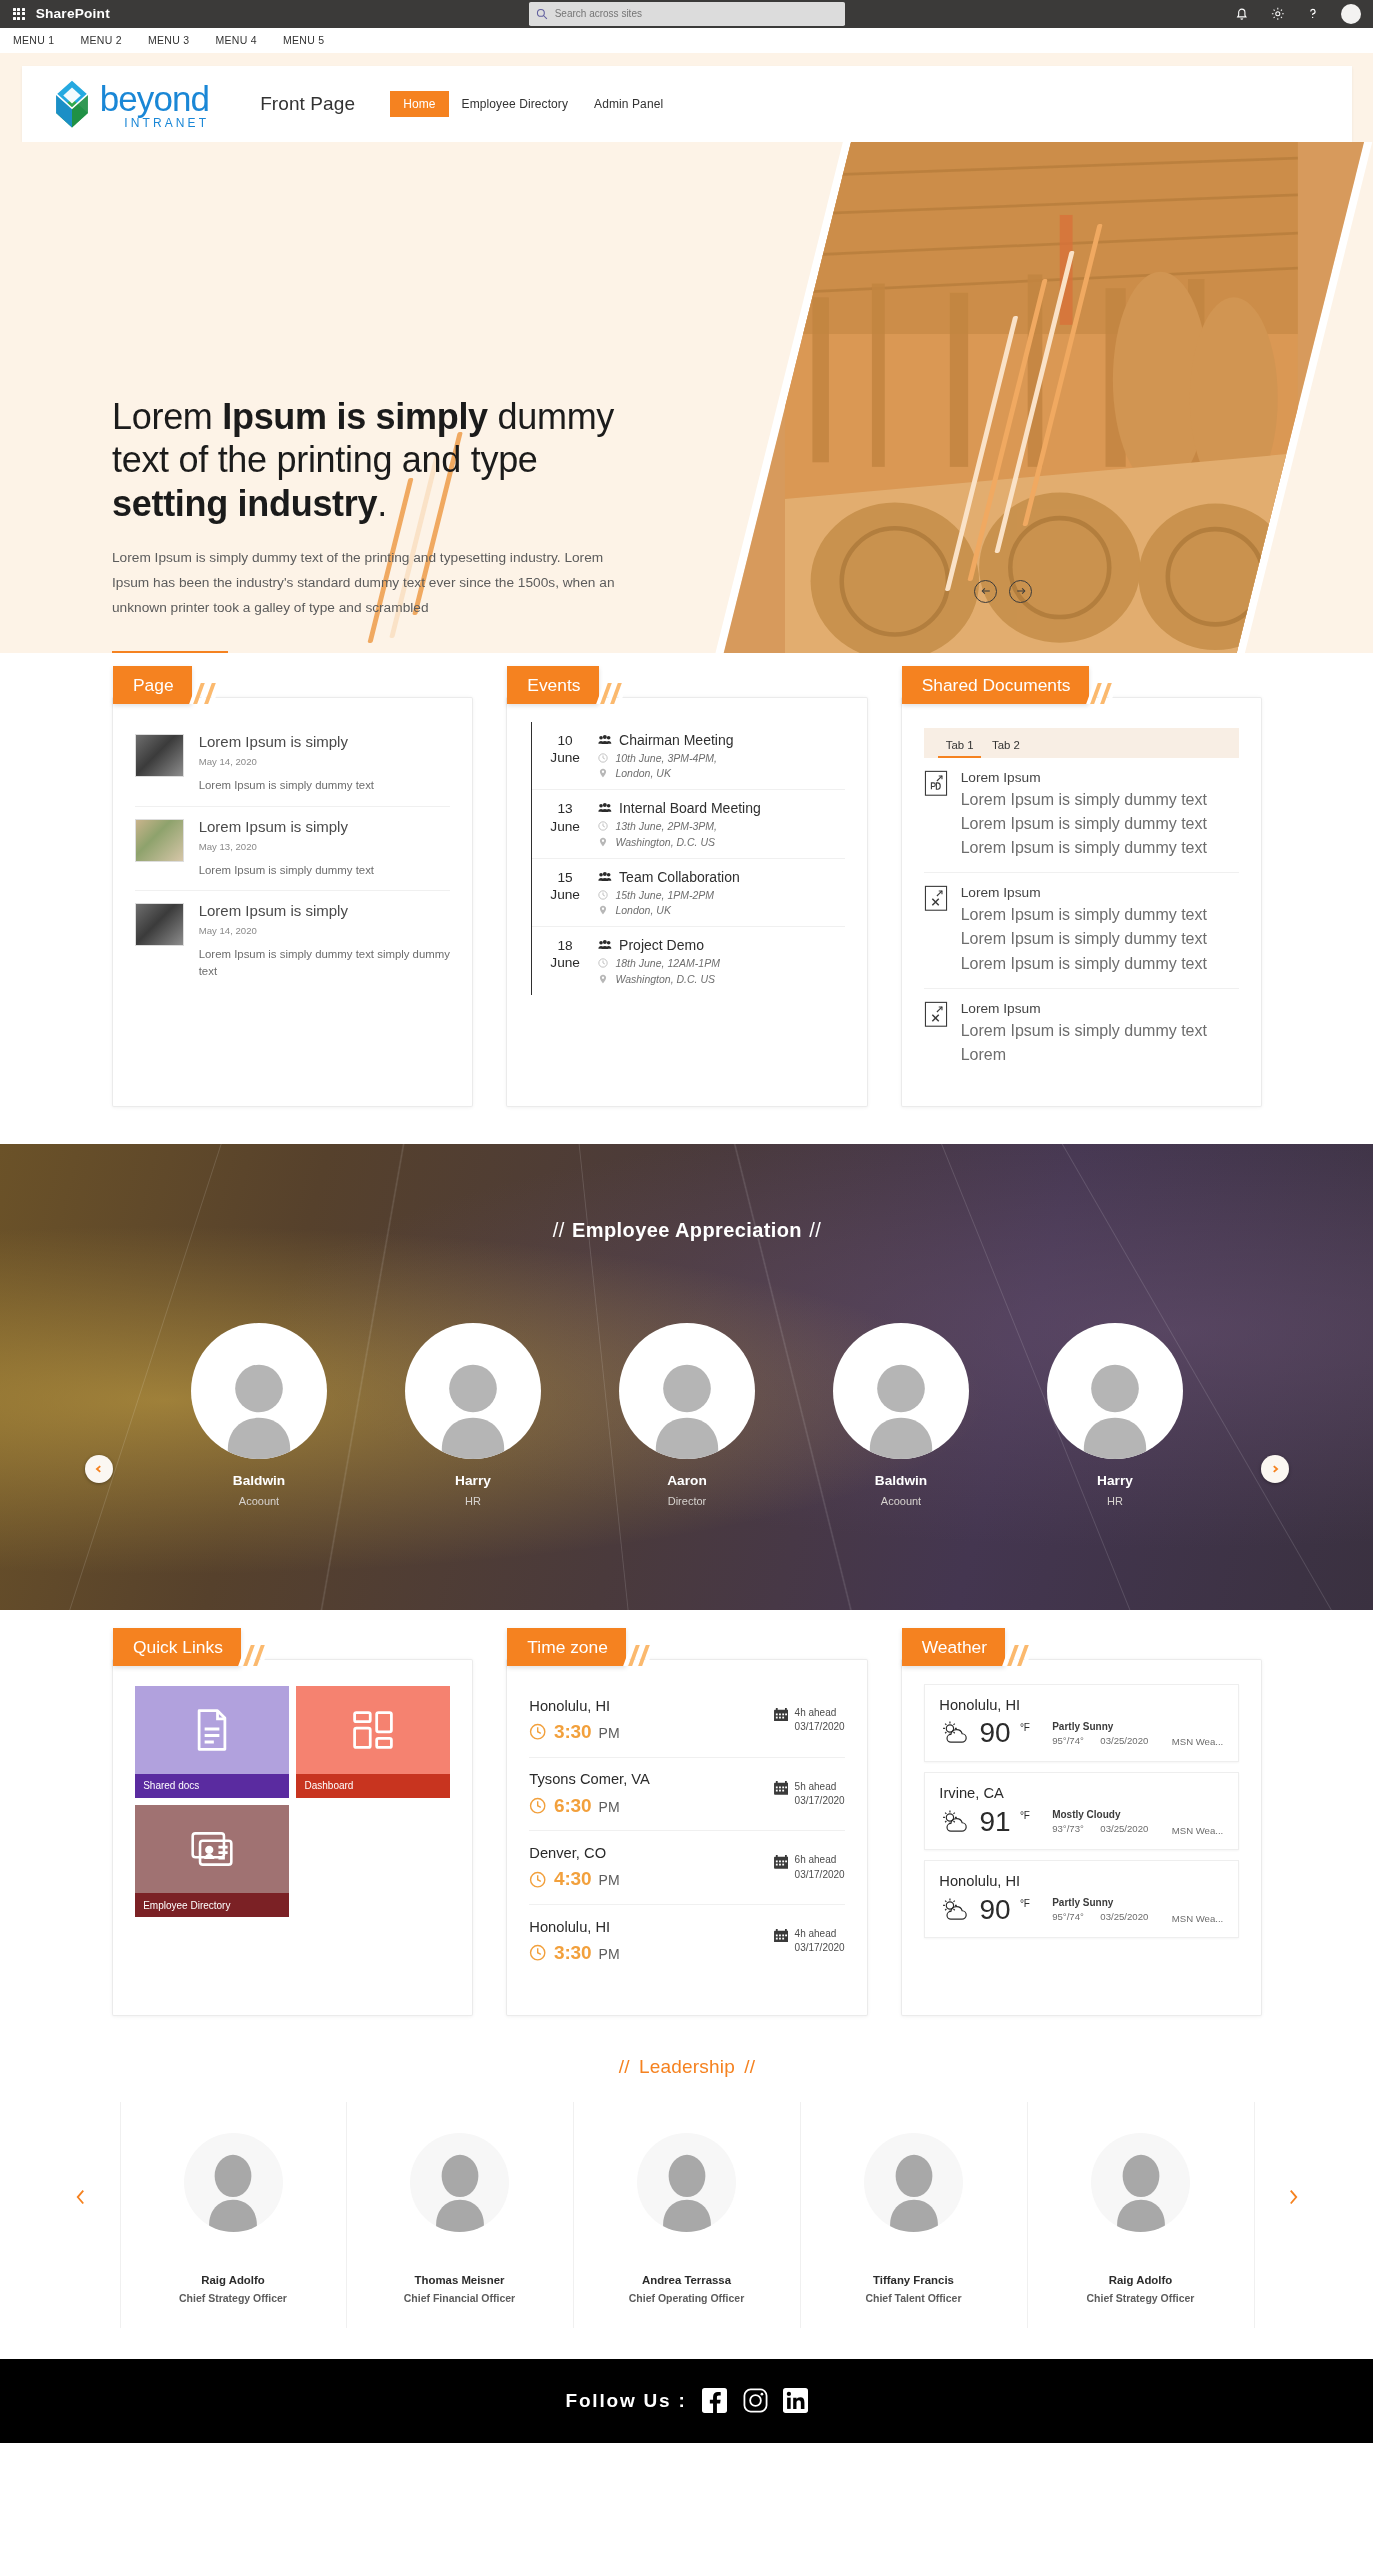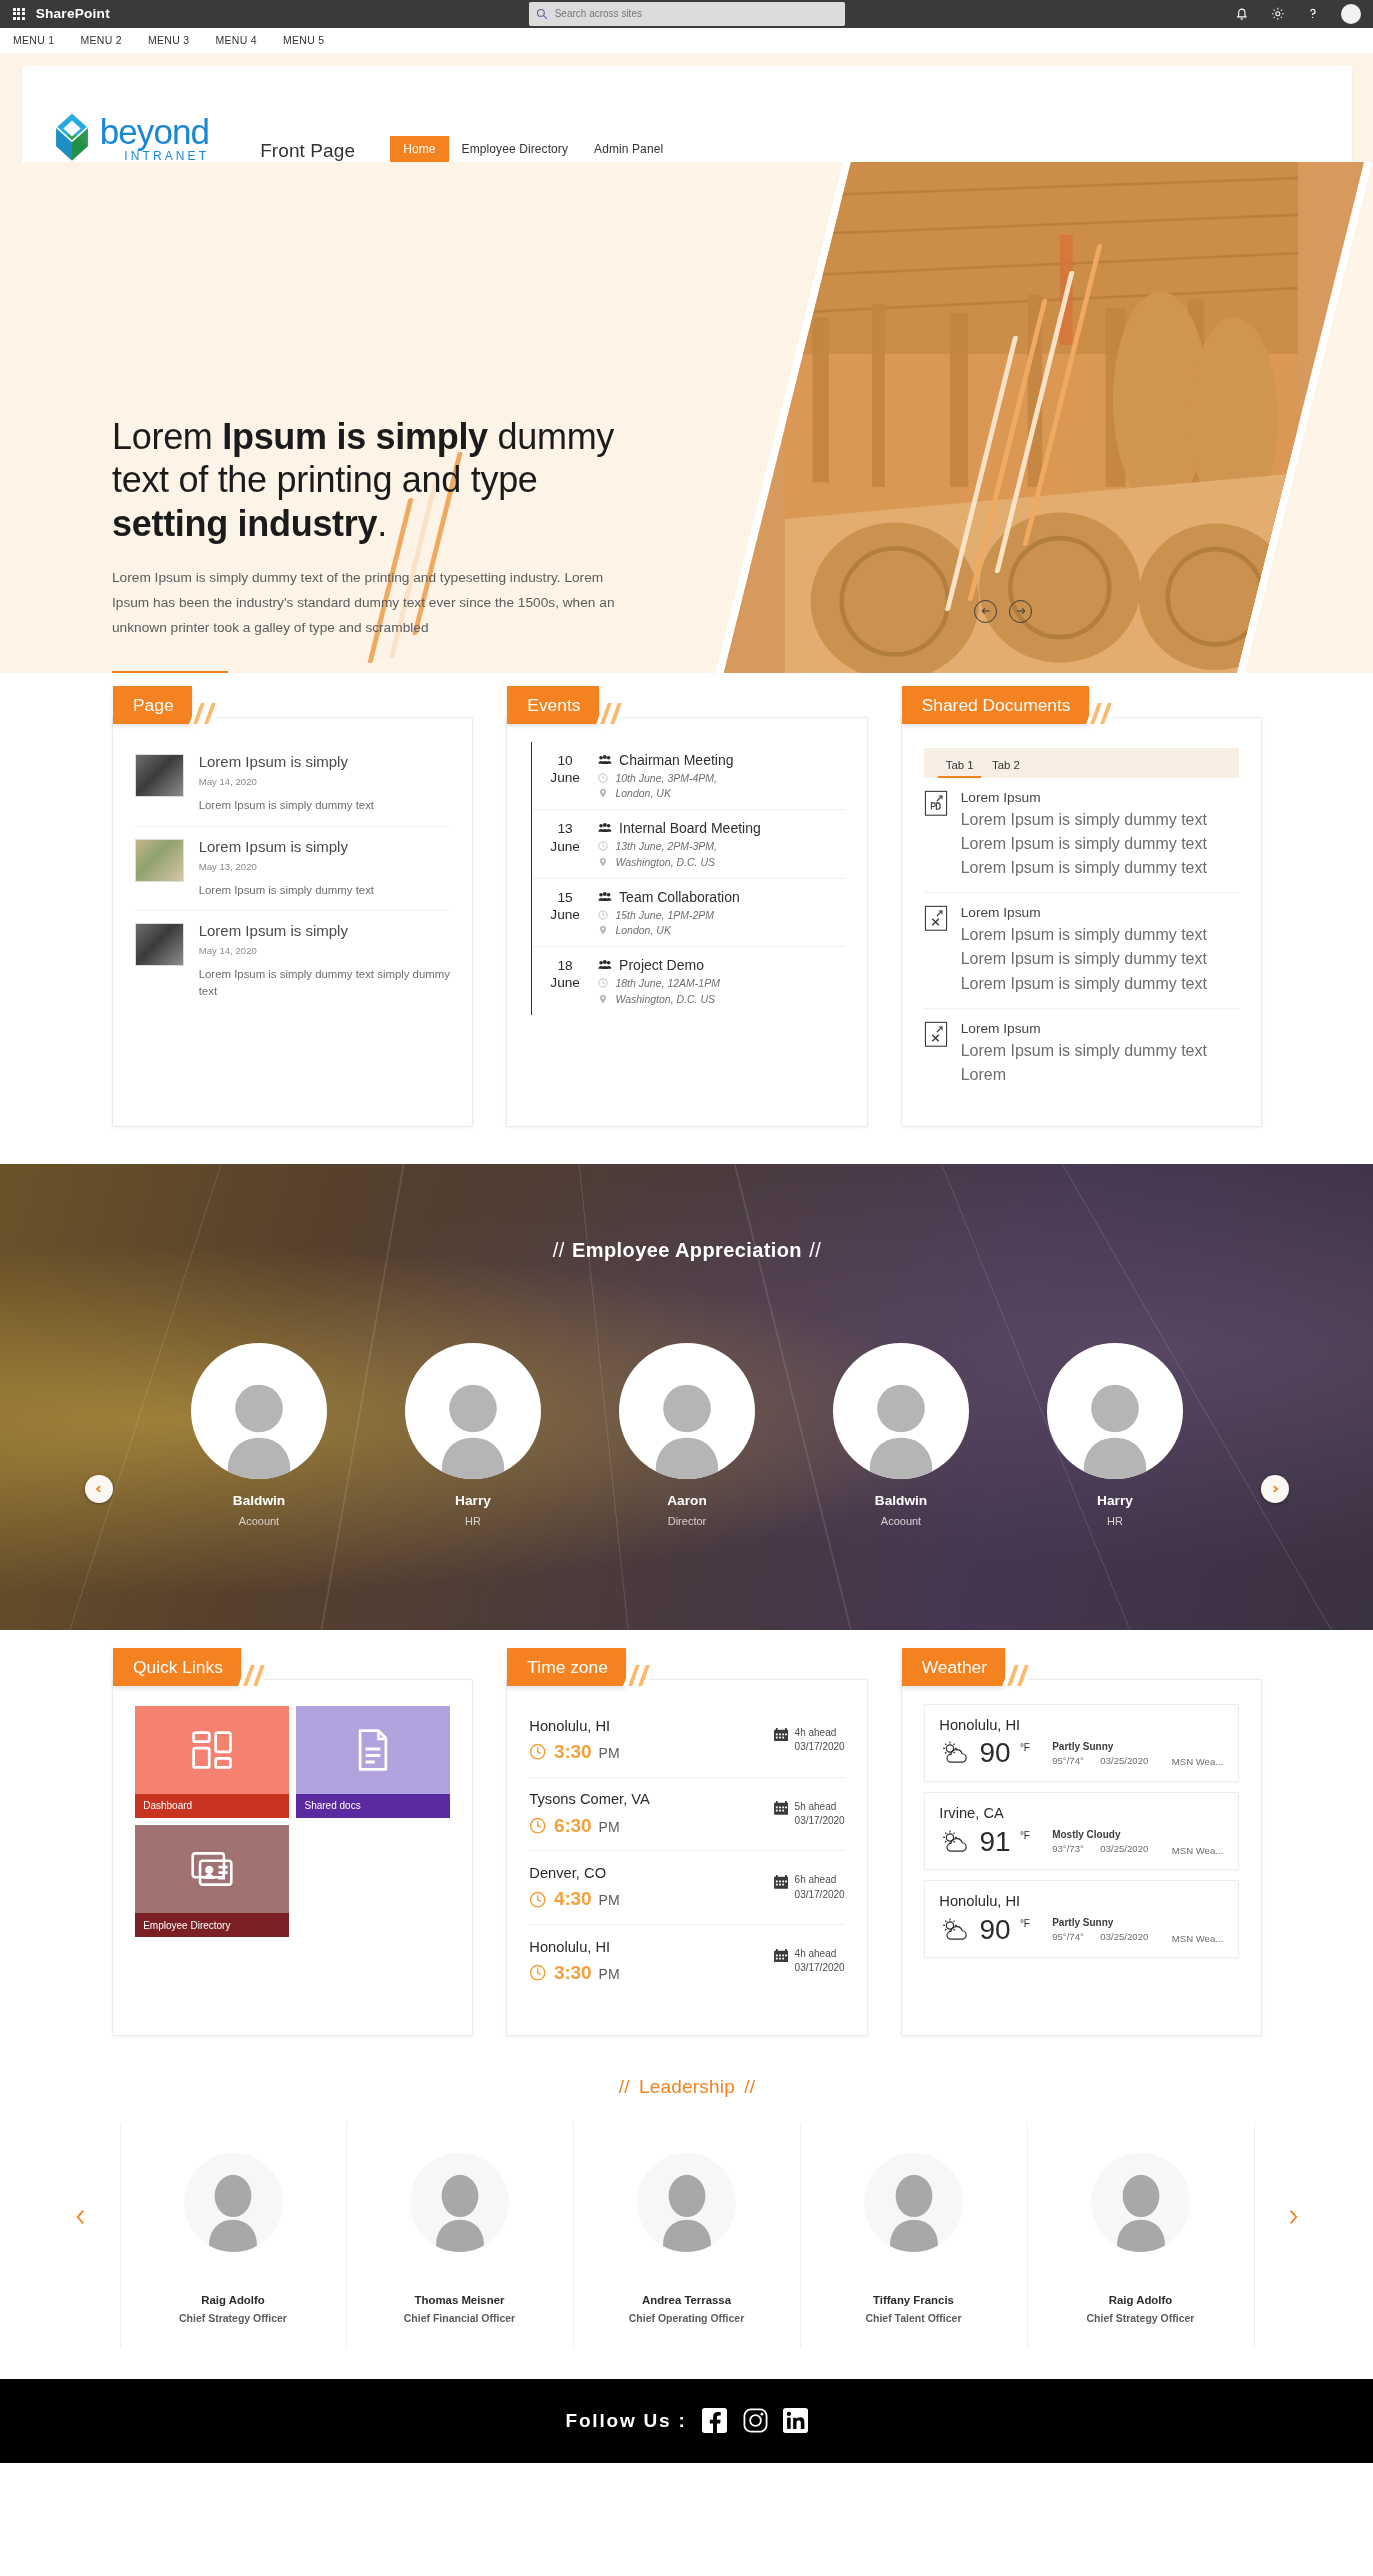--- a/index.html
+++ b/index.html
@@ -34,21 +34,21 @@
   .suite-right .ic{width:15.6px;height:15.6px;color:#fff;display:block;}
   .avatar-top{width:20px;height:20px;border-radius:50%;background:#f3f2f1;}
 
   
   .menubar{height:25px;background:#fff;display:flex;align-items:center;padding:0 13px;gap:26px;}
   .menubar a{font-size:10.5px;color:#333;text-decoration:none;letter-spacing:0.3px;}
 
   
   .brandwrap{background:#fdf3e7;padding:13px 22px 0 22px;}
   .brandbar{
-    background:#fff;height:96px;display:flex;align-items:flex-end;padding:0 26px;
+    background:#fff;height:76px;display:flex;align-items:center;padding:0 26px;
     box-shadow:0 0.9px 2.7px rgba(0,0,0,.06);
   }
   .logo{display:flex;align-items:flex-end;gap:3.7px;}
   .logo-mark{width:48px;height:51px;flex:none;}
   .logo-text{display:flex;flex-direction:column;line-height:1;}
   .logo-word{font-size:35px;color:#1a87d6;font-weight:400;letter-spacing:-0.9px;}
   .logo-sub{font-size:12px;color:#1a87d6;letter-spacing:3.1px;text-align:right;margin-top:0.9px;}
   .front-page{font-size:19px;color:#333;margin-left:51px;letter-spacing:0.1px;}
   .navlinks{display:flex;align-items:center;gap:0;margin-left:35px;}
   .navlinks a{
@@ -758,40 +758,40 @@
         <div class="banner">Quick Links</div>
         <div class="bstripes">
           <i class="w" style="left:0.9px;"></i>
             <i style="left:5.5px;"></i>
           <i class="w" style="left:11px;"></i>
             <i style="left:15.6px;"></i>
           <i class="w" style="left:21px;"></i>
         </div>
       </div>
       <div class="ql-grid">
+        <div class="ql c2">
+          <div class="icon-area">
+            <svg viewBox="0 0 50 50" fill="none" stroke="#fff" stroke-width="3">
+              <path d="M11 4h20l8 8v34H11z" stroke-linejoin="round"></path>
+                <path d="M31 4v9h8"></path>
+              <path d="M17 24h16M17 31h16M17 38h10" stroke-width="3.2"></path>
+            </svg>
+          </div>
+          <div class="lbl">Shared docs</div>
+        </div>
         <div class="ql c1">
           <div class="icon-area">
             <svg viewBox="0 0 50 50" fill="none" stroke="#fff" stroke-width="3">
               <rect x="5" y="6" width="17" height="10" rx="2"></rect>
                 <rect x="5" y="23" width="17" height="21" rx="2"></rect>
               <rect x="29" y="6" width="16" height="21" rx="2"></rect>
                 <rect x="29" y="34" width="16" height="10" rx="2"></rect>
             </svg>
           </div>
           <div class="lbl">Dashboard</div>
-        </div>
-        <div class="ql c2">
-          <div class="icon-area">
-            <svg viewBox="0 0 50 50" fill="none" stroke="#fff" stroke-width="3">
-              <path d="M11 4h20l8 8v34H11z" stroke-linejoin="round"></path>
-                <path d="M31 4v9h8"></path>
-              <path d="M17 24h16M17 31h16M17 38h10" stroke-width="3.2"></path>
-            </svg>
-          </div>
-          <div class="lbl">Shared docs</div>
         </div>
         <div class="ql c3">
           <div class="icon-area">
             <svg viewBox="0 0 50 50" fill="none" stroke="#fff" stroke-width="2.8">
               <rect x="4" y="8" width="34" height="26" rx="3"></rect>
               <rect x="12" y="16" width="34" height="26" rx="3" fill="none"></rect>
               <circle cx="22" cy="26" r="4.5" fill="#fff" stroke="none"></circle>
               <path d="M16.5 36c0-3.4 2.6-5.6 5.5-5.6s5.5 2.2 5.5 5.6z" fill="#fff" stroke="none"></path>
               <path d="M32 23h10M32 29h10M32 35h7" stroke-width="3"></path>
             </svg>

